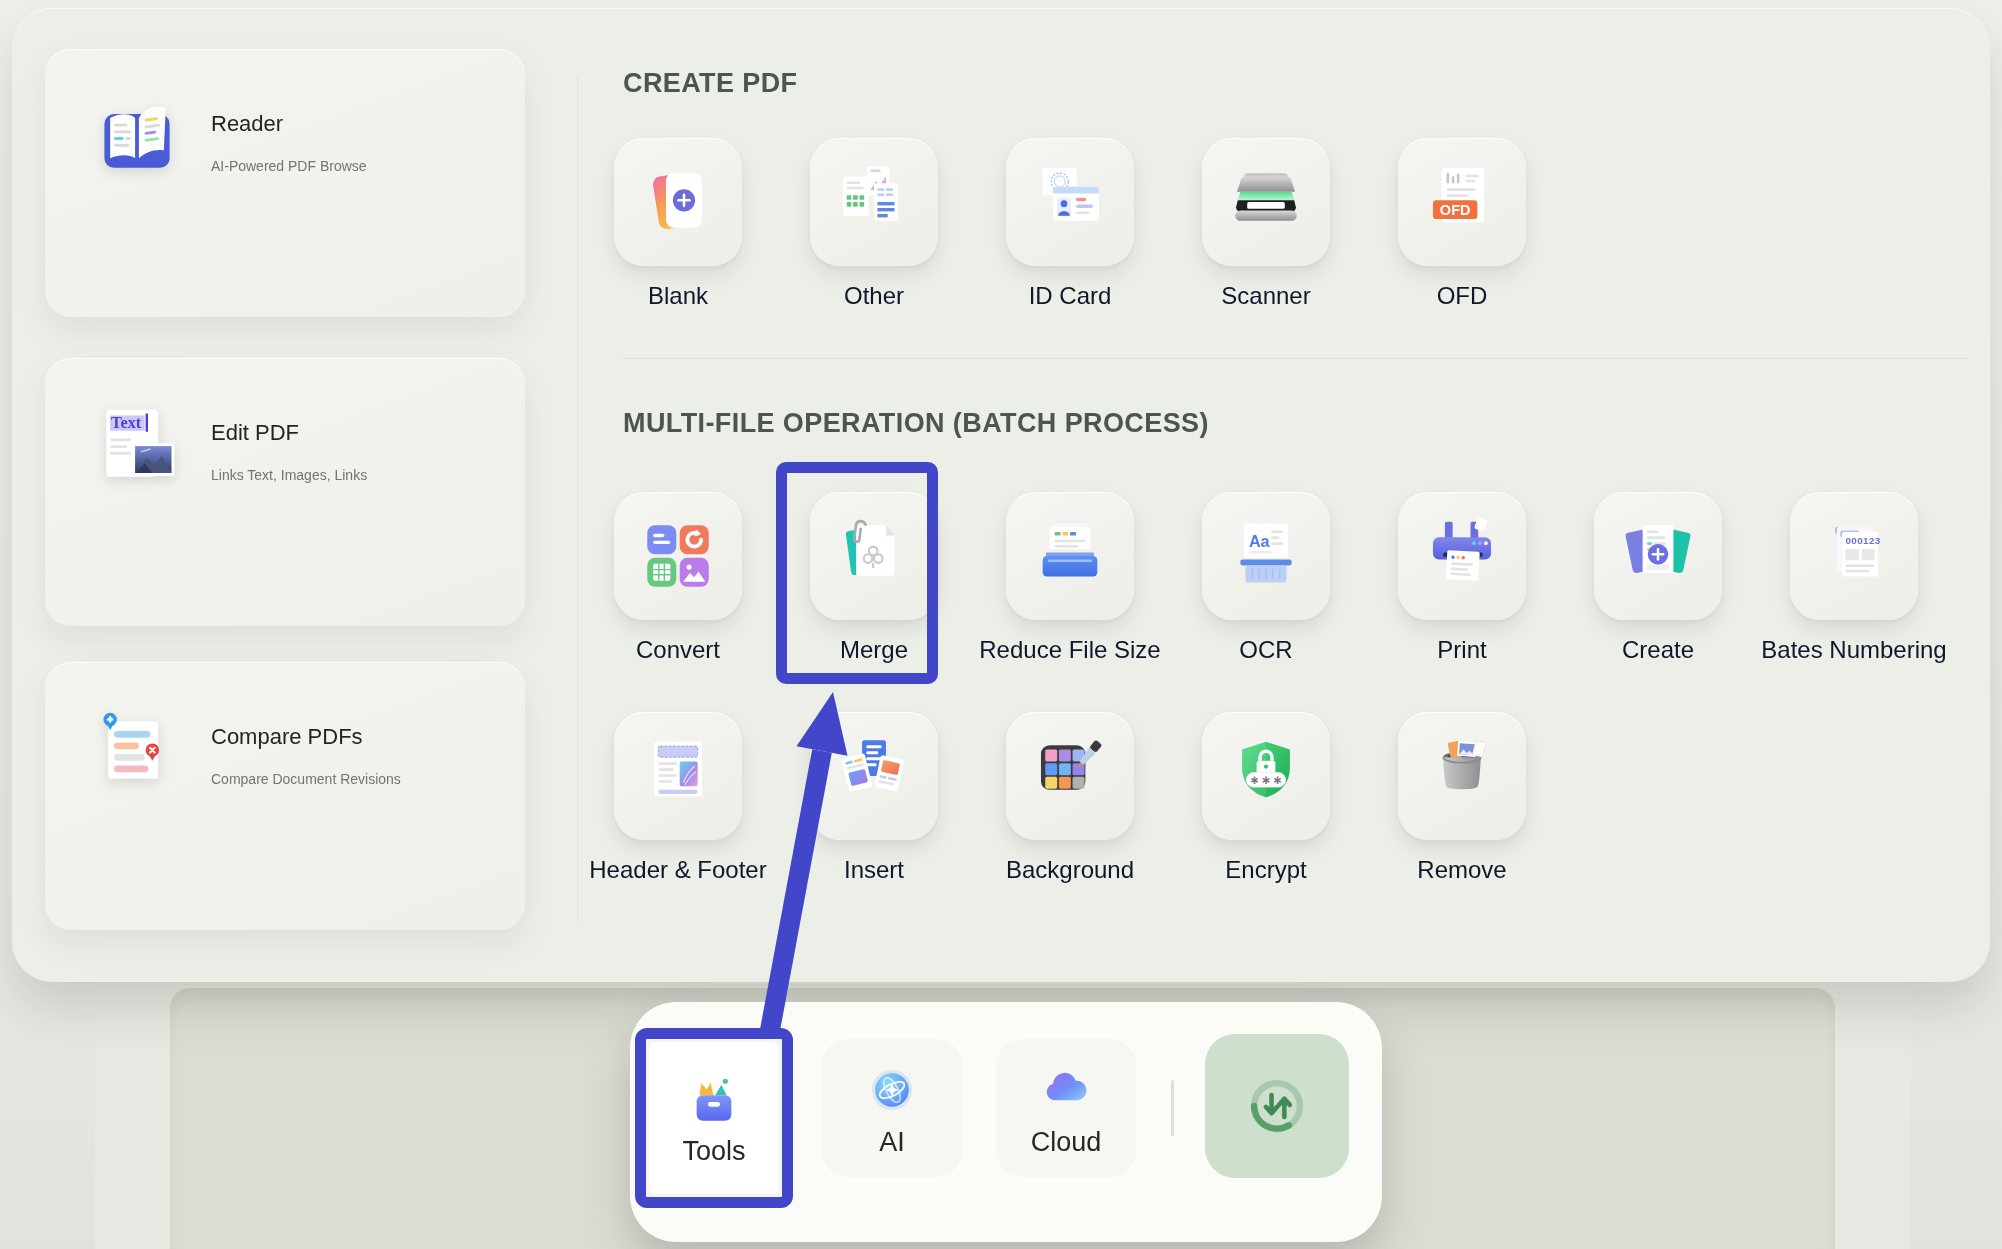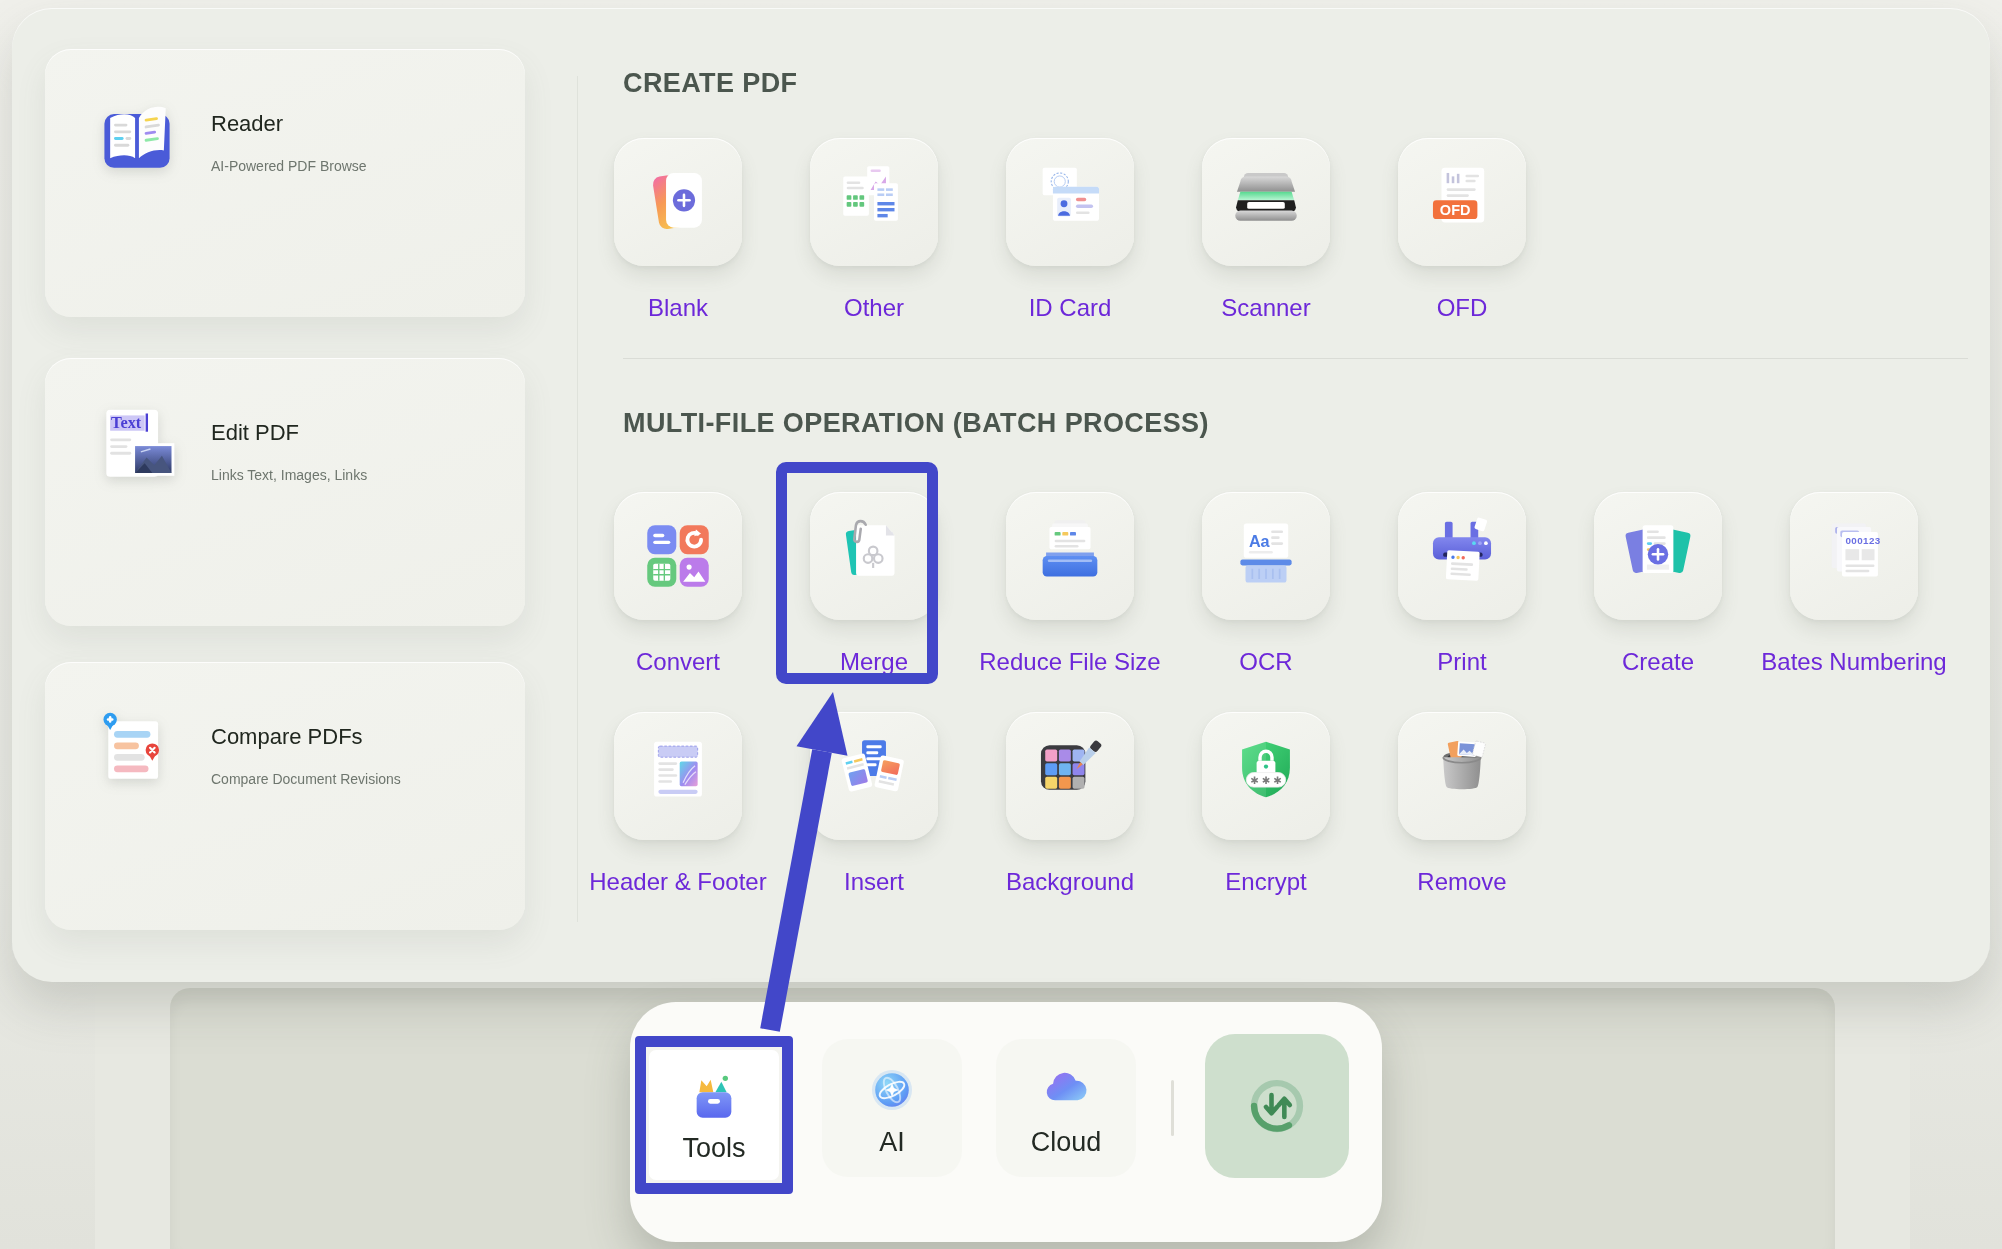--- a/index.html
+++ b/index.html
@@ -33,27 +33,27 @@
   .tiles-row{position:absolute;left:568px;display:flex;}
   .row-create{top:130px;}
   .row-multi1{top:484px;}
   .row-multi2{top:704px;}
   .slot{width:196px;display:flex;flex-direction:column;align-items:center;cursor:pointer;}
   .tile{width:128px;height:128px;border-radius:30px;
         background:linear-gradient(150deg,#F5F6F1 0%,#EDEEE8 100%);
         box-shadow:0 10px 18px rgba(105,110,100,.14),0 2px 4px rgba(105,110,100,.08),inset 0 1px 0 rgba(255,255,255,.85);
         display:flex;align-items:center;justify-content:center;}
   .tile svg{width:82px;height:82px;display:block;}
-  .tile-label{margin-top:28px;font-size:24px;color:#6d28d9;white-space:nowrap;}
+  .tile-label{margin-top:16px;font-size:24px;color:#0f172a;white-space:nowrap;}
   
   .hl-merge{position:absolute;left:776px;top:462px;width:162px;height:222px;
             border:11px solid #4247C9;border-radius:10px;box-sizing:border-box;z-index:5;}
-  .hl-tools{position:absolute;left:635px;top:1028px;width:158px;height:158px;
-            border:11px solid #4247C9;border-radius:4px;box-sizing:border-box;
-            background:#F4F4F0;z-index:5;margin-top:8px;}
+  .hl-tools{position:absolute;left:635px;top:1028px;width:158px;height:180px;
+            border:11px solid #4247C9;border-radius:12px;box-sizing:border-box;
+            background:#F4F4F0;z-index:5;}
   .tools-inner{position:absolute;inset:3px;background:#FFFFFF;border-radius:7px;
                display:flex;flex-direction:column;align-items:center;justify-content:center;gap:2px;cursor:pointer;}
   .tools-inner svg{width:64px;height:64px;}
   .dock-label{font-size:27px;color:#232A24;}
   
   .dock{position:absolute;left:630px;top:1002px;width:752px;height:240px;background:#FBFBF8;
         border-radius:46px;box-shadow:0 22px 44px rgba(80,85,75,.28);z-index:2;}
   .dock-tile{position:absolute;background:#F6F7F2;border-radius:26px;
              display:flex;flex-direction:column;align-items:center;justify-content:center;gap:6px;cursor:pointer;}
   .dock-ai{left:822px;top:1039px;width:140px;height:138px;z-index:3;}

